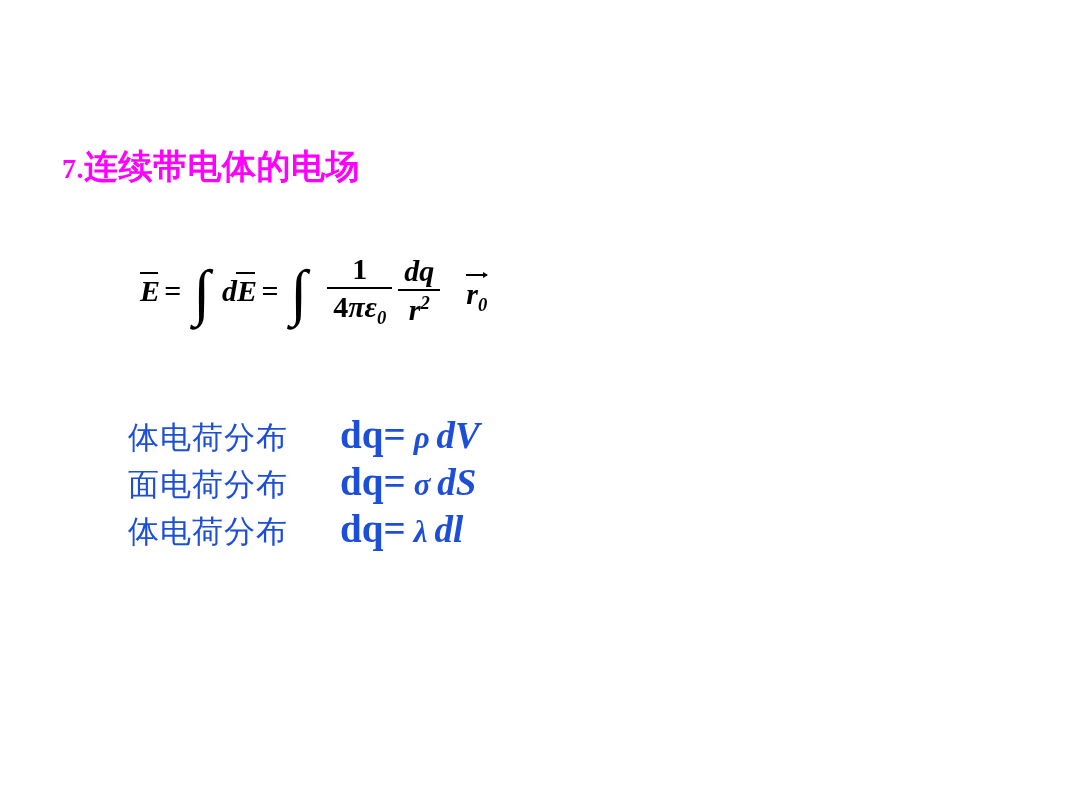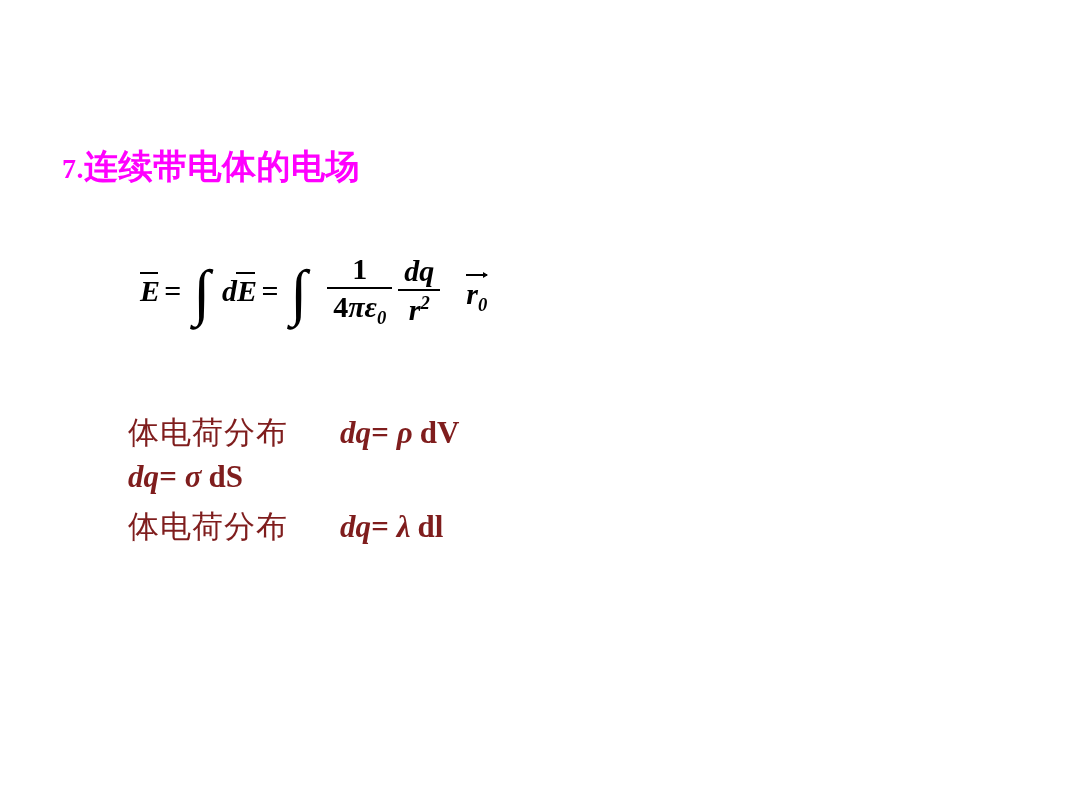--- a/index.html
+++ b/index.html
@@ -136,51 +136,51 @@
     margin-left: 23px;
     position: relative;
     top: 6px;
   }
 
   
   .dist-list {
     position: absolute;
     left: 128px;
     top: 412px;
-    color: #7f1d1d;
+    color: #1d4ed8;
   }
   .dist-row {
     display: flex;
     align-items: baseline;
     height: 47px;
     white-space: nowrap;
   }
   .dist-label {
     font-family: "Liberation Serif", serif;
     font-size: 31px;
     font-weight: normal;
     letter-spacing: 1px;
     width: 212px;
   }
   .dist-eq {
     font-family: "Liberation Serif", serif;
+    font-size: 39px;
+    font-weight: bold;
+  }
+  .dist-sym {
+    font-family: "Liberation Serif", serif;
     font-size: 31px;
     font-style: italic;
     font-weight: bold;
-  }
-  .dist-sym {
-    font-family: "Liberation Serif", serif;
-    font-size: 31px;
-    font-style: italic;
-    font-weight: bold;
     margin: 0 7px 0 8px;
   }
   .dist-var {
     font-family: "Liberation Serif", serif;
-    font-size: 31px;
+    font-size: 37px;
+    font-style: italic;
     font-weight: bold;
     text-align: right;
   }
 </style>
 </head>
 <body>
 
 <div class="slide">
 
   <div class="title">
@@ -222,20 +222,21 @@
   <div class="dist-list">
 
     <div class="dist-row">
       <span class="dist-label">体电荷分布</span>
       <span class="dist-eq"><span>dq</span><span>=</span></span>
       <span class="dist-sym greek">ρ</span>
       <span class="dist-var">dV</span>
     </div>
 
     <div class="dist-row">
+      <span class="dist-label">面电荷分布</span>
       <span class="dist-eq"><span>dq</span><span>=</span></span>
       <span class="dist-sym greek">σ</span>
       <span class="dist-var">dS</span>
     </div>
 
     <div class="dist-row">
       <span class="dist-label">体电荷分布</span>
       <span class="dist-eq"><span>dq</span><span>=</span></span>
       <span class="dist-sym greek">λ</span>
       <span class="dist-var">dl</span>

